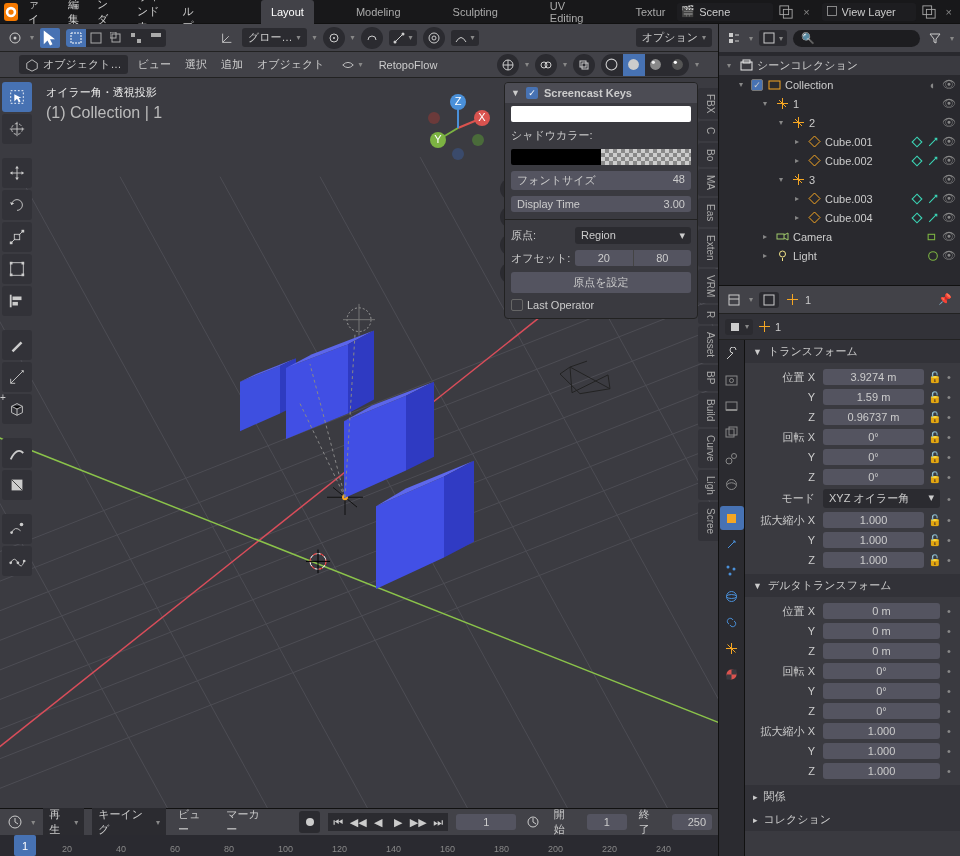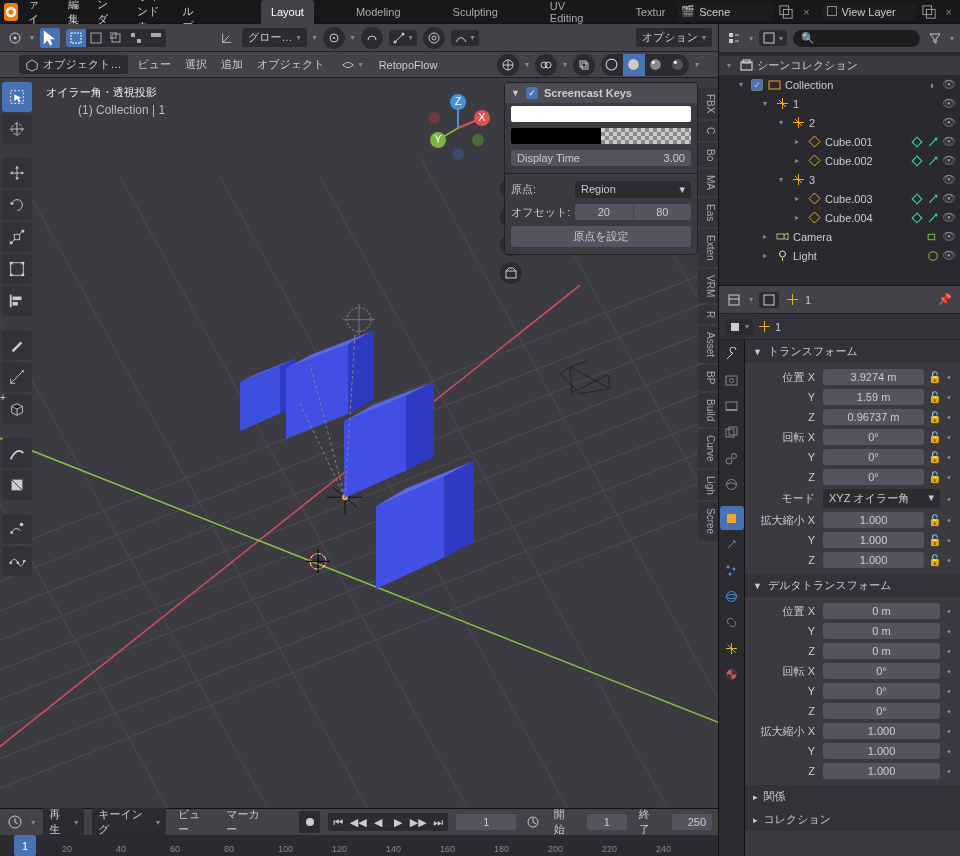--- a/index.html
+++ b/index.html
@@ -39,21 +39,21 @@
 
 
 .viewport { flex: 1; position: relative; background: #3a3a40; overflow: hidden; }
 .viewport svg.grid-plane { position: absolute; inset: 0; width: 100%; height: 100%; }
 .left-toolbar { position: absolute; left: 2px; top: 4px; display: flex; flex-direction: column; gap: 2px; z-index: 5; }
 .tool-btn { width: 30px; height: 30px; background: #323238; border-radius: 3px; display: flex; align-items: center; justify-content: center; cursor: pointer; }
 .tool-btn.active { background: #4772b3; }
 .tool-btn svg { width: 18px; height: 18px; }
 .tool-gap { height: 10px; }
 .info-overlay { position: absolute; left: 46px; top: 6px; color: #e8e8e8; z-index: 5; line-height: 1.5; }
-.info-overlay .sub { color: #bbb; font-size: 12px; margin-left: 32px; }
+.info-overlay .sub { color: #bbb; font-size: 16px; }
 
 
 .nav-gizmo { position: absolute; right: 220px; top: 10px; width: 80px; height: 80px; z-index: 6; }
 .nav-side-btns { position: absolute; right: 196px; top: 100px; display: flex; flex-direction: column; gap: 6px; z-index: 6; }
 
 
 .side-tabs { position: absolute; right: 0; top: 10px; width: 20px; z-index: 6; display: flex; flex-direction: column; gap: 2px; }
 .side-tab { writing-mode: vertical-rl; background: #323238; padding: 6px 2px; border-radius: 3px 0 0 3px; font-size: 10px; text-align: center; cursor: pointer; color: #aaa; }
 
 
@@ -591,24 +591,33 @@
       <div class="sk-panel">
         <div class="sk-head">
           <span class="tri">▼</span>
           <div class="sk-checkbox">✓</div>
           <span style="font-weight:600">Screencast Keys</span>
         </div>
         <div class="sk-row">
             <div class="sk-color-bar" style="background:#fff"></div>
           </div>
         <div class="sk-row">
+            <span class="sk-label">シャドウカラー:</span>
+          </div>
+        <div class="sk-row">
             <div class="sk-color-bar" style="background:linear-gradient(90deg,#000 50%, #999 50%);background-size:100% 100%;position:relative">
               <div style="position:absolute;right:0;top:0;bottom:0;width:50%;background:repeating-conic-gradient(#888 0 25%,#ccc 0 50%) 0 0/8px 8px"></div>
             </div>
           </div>
+        <div class="sk-row">
+          <div class="sk-field">
+              <span>フォントサイズ</span>
+              <span>48</span>
+            </div>
+        </div>
         <div class="sk-row">
           <div class="sk-field">
               <span>Display Time</span>
               <span>3.00</span>
             </div>
         </div>
         <div style="height:1px;background:#222;margin:4px 0"></div>
         <div class="sk-row">
           <span class="sk-label" style="width:60px">原点:</span>
           <div class="sk-dropdown">
@@ -623,20 +632,24 @@
                 <span>20</span>
               </div>
             <div class="sk-field" style="justify-content:center">
                 <span>80</span>
               </div>
           </div>
         </div>
         <div class="sk-row">
             <div class="sk-btn">原点を設定</div>
           </div>
+        <div class="sk-row">
+          <div style="width:12px;height:12px;border:1px solid #666;border-radius:2px"></div>
+          <span>Last Operator</span>
+        </div>
       </div>
     </div>
 
     <div class="timeline">
       <div class="tl-header">
         <span class="icon-btn">
             <svg width="14" height="14" viewBox="0 0 14 14">
               <circle cx="7" cy="7" r="6" fill="none" stroke="#ccc"></circle>
               <line x1="7" y1="7" x2="7" y2="3" stroke="#ccc"></line>
               <line x1="7" y1="7" x2="10" y2="9" stroke="#ccc"></line>

